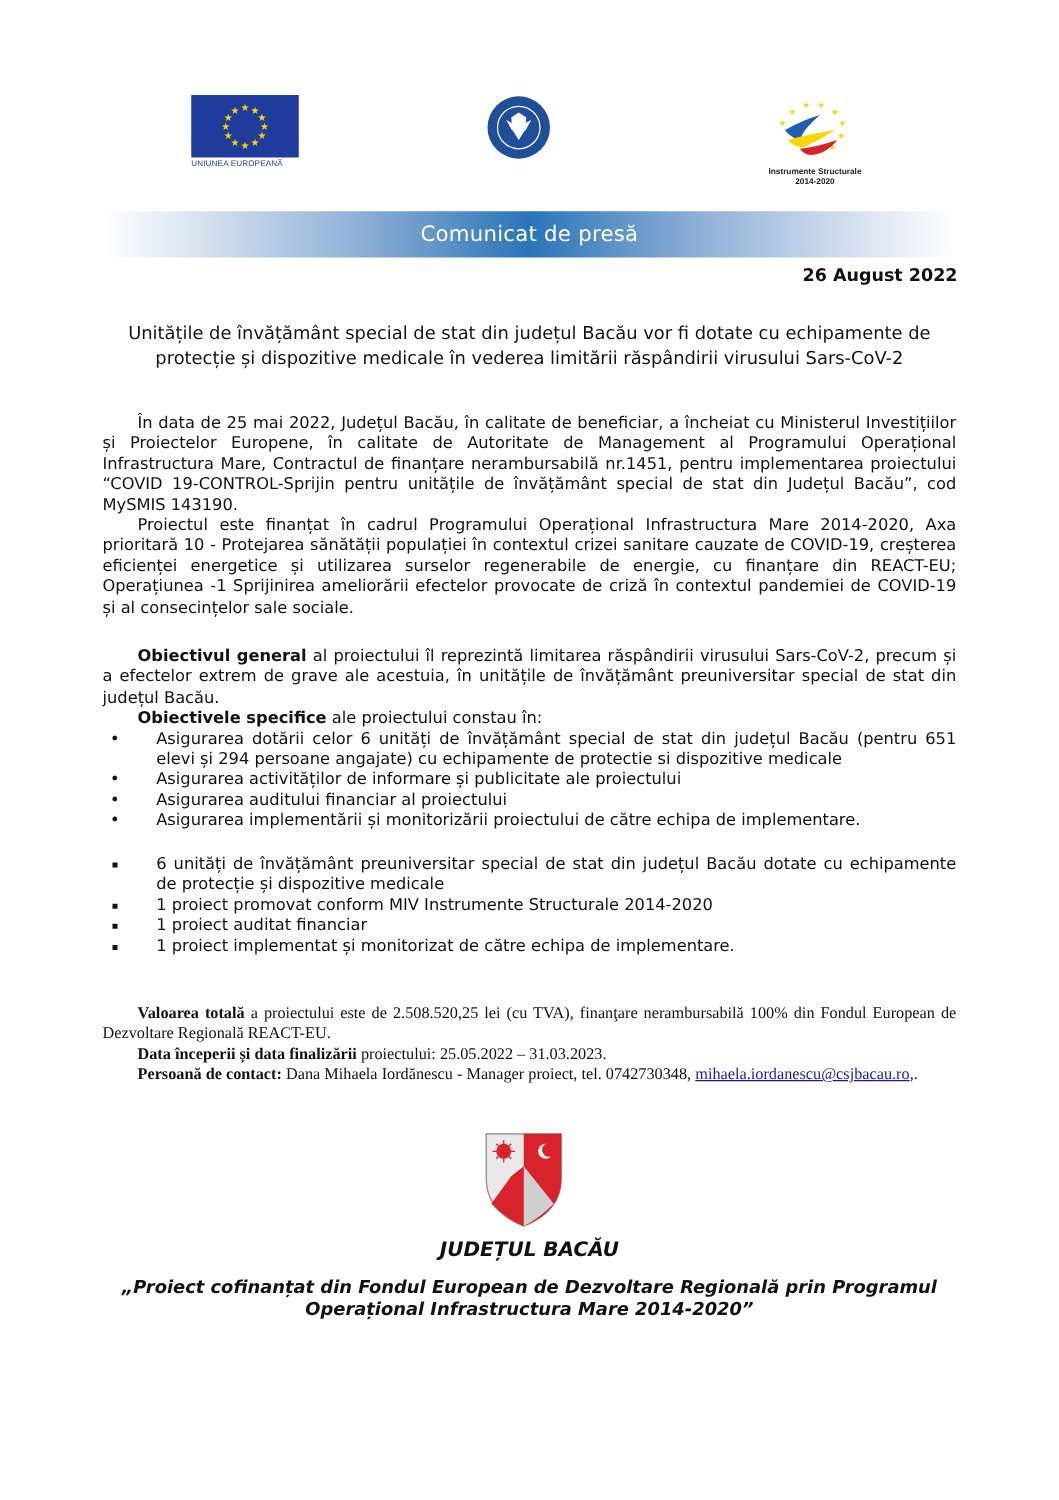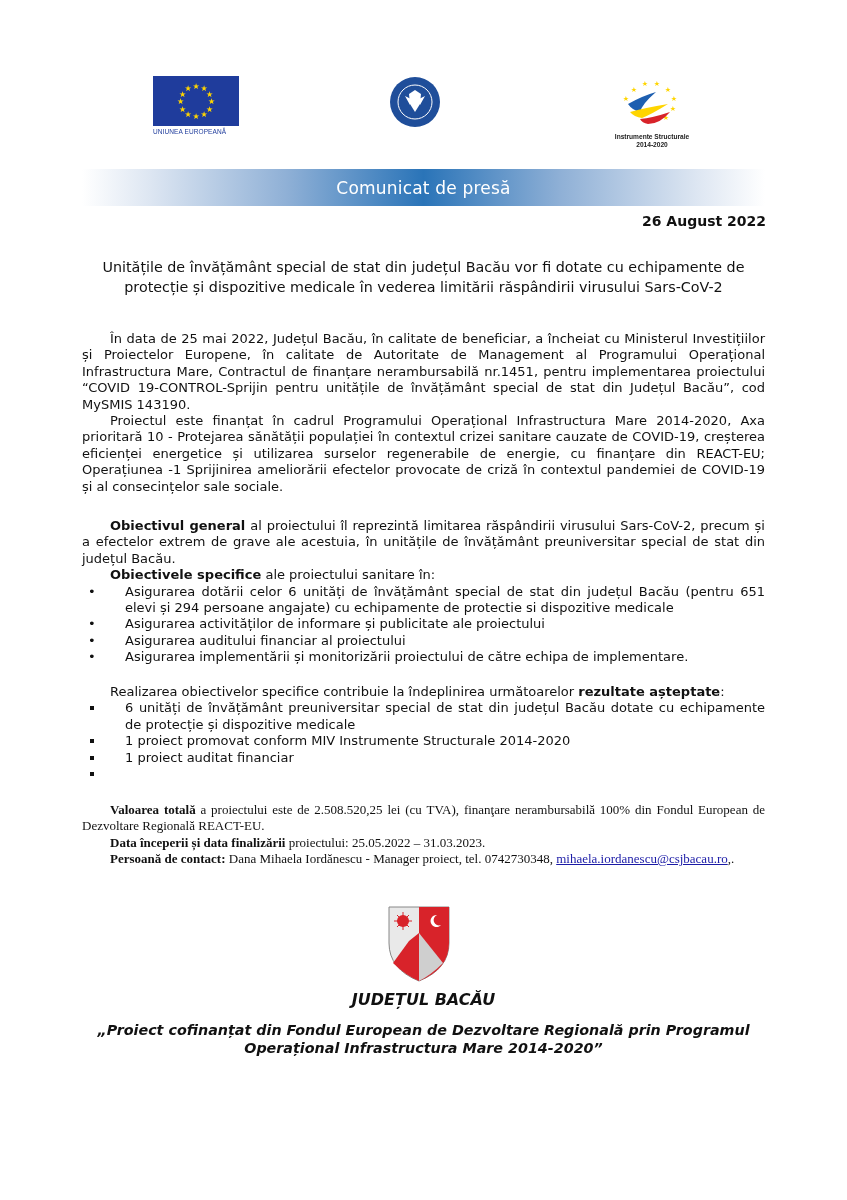--- a/index.html
+++ b/index.html
@@ -94,36 +94,35 @@
 
 <div class="abs title">Unitățile de învățământ special de stat din județul Bacău vor fi dotate cu echipamente de protecție și dispozitive medicale în vederea limitării răspândirii virusului Sars-CoV-2</div>
 
 <div class="abs body" style="top:320px;">
   <p class="indent">În data de 25 mai 2022, Județul Bacău, în calitate de beneficiar, a încheiat cu  Ministerul Investițiilor și Proiectelor Europene, în calitate de Autoritate de Management al Programului Operațional Infrastructura Mare, Contractul de finanțare nerambursabilă nr.1451, pentru implementarea proiectului “COVID 19-CONTROL-Sprijin pentru unitățile de învățământ special de stat din Județul Bacău”, cod MySMIS 143190.</p>
   <p class="indent">Proiectul este finanțat în cadrul Programului Operațional Infrastructura Mare 2014-2020, Axa prioritară 10 - Protejarea sănătății populației în contextul crizei sanitare cauzate de COVID-19, creșterea eficienței energetice și utilizarea surselor regenerabile de energie, cu finanțare din REACT-EU; Operațiunea -1 Sprijinirea ameliorării efectelor provocate de criză în contextul pandemiei de COVID-19 și al consecințelor sale sociale.</p>
 </div>
 
 <div class="abs body" style="top:507px;">
   <p class="indent"><b>Obiectivul general</b><span> al proiectului îl reprezintă limitarea răspândirii virusului Sars-CoV-2, precum și a efectelor extrem de grave ale acestuia, în unitățile de învățământ preuniversitar special de stat din județul Bacău.</span></p>
-  <p class="indent"><b>Obiectivele specifice</b><span> ale proiectului sanitare în:</span></p>
+  <p class="indent"><b>Obiectivele specifice</b><span> ale proiectului constau în:</span></p>
   <ul>
     <li><span class="bul">•</span><span>Asigurarea dotării celor 6 unități de învățământ special de stat din județul Bacău (pentru 651 elevi și 294 persoane angajate) cu echipamente de protectie si dispozitive medicale</span></li>
     <li><span class="bul">•</span><span>Asigurarea activităților de informare și publicitate ale proiectului</span></li>
     <li><span class="bul">•</span><span>Asigurarea auditului financiar al proiectului</span></li>
     <li><span class="bul">•</span><span>Asigurarea implementării și monitorizării proiectului de către echipa de implementare.</span></li>
   </ul>
 </div>
 
 <div class="abs body" style="top:673px;">
-  <p class="indent"><span>Realizarea obiectivelor specifice contribuie la îndeplinirea următoarelor </span><b>rezultate așteptate</b><span>:</span></p>
   <ul>
     <li><span class="sq"></span><span>6 unități de învățământ preuniversitar special de stat din județul Bacău dotate cu echipamente de protecție și dispozitive medicale</span></li>
     <li><span class="sq"></span><span>1 proiect promovat conform MIV Instrumente Structurale 2014-2020</span></li>
     <li><span class="sq"></span><span>1 proiect auditat financiar</span></li>
-    <li><span class="sq"></span></li>
+    <li><span class="sq"></span><span>1 proiect implementat și monitorizat de către echipa de implementare.</span></li>
   </ul>
 </div>
 
 <div class="abs body" style="top:791px;font-family:Liberation Serif, serif;">
   <p class="indent"><b>Valoarea totală</b><span> a proiectului este de 2.508.520,25 lei (cu TVA), finanţare nerambursabilă 100% din Fondul European de Dezvoltare Regională REACT-EU.</span></p>
   <p class="indent"><b>Data începerii și data finalizării</b><span> proiectului: 25.05.2022 – 31.03.2023.</span></p>
   <p class="indent"><b>Persoană de contact:</b><span> Dana Mihaela Iordănescu - Manager proiect, tel. 0742730348, </span><a class="link">mihaela.iordanescu@csjbacau.ro</a><span>,.</span></p>
 </div>
 
 <div class="abs coat">

